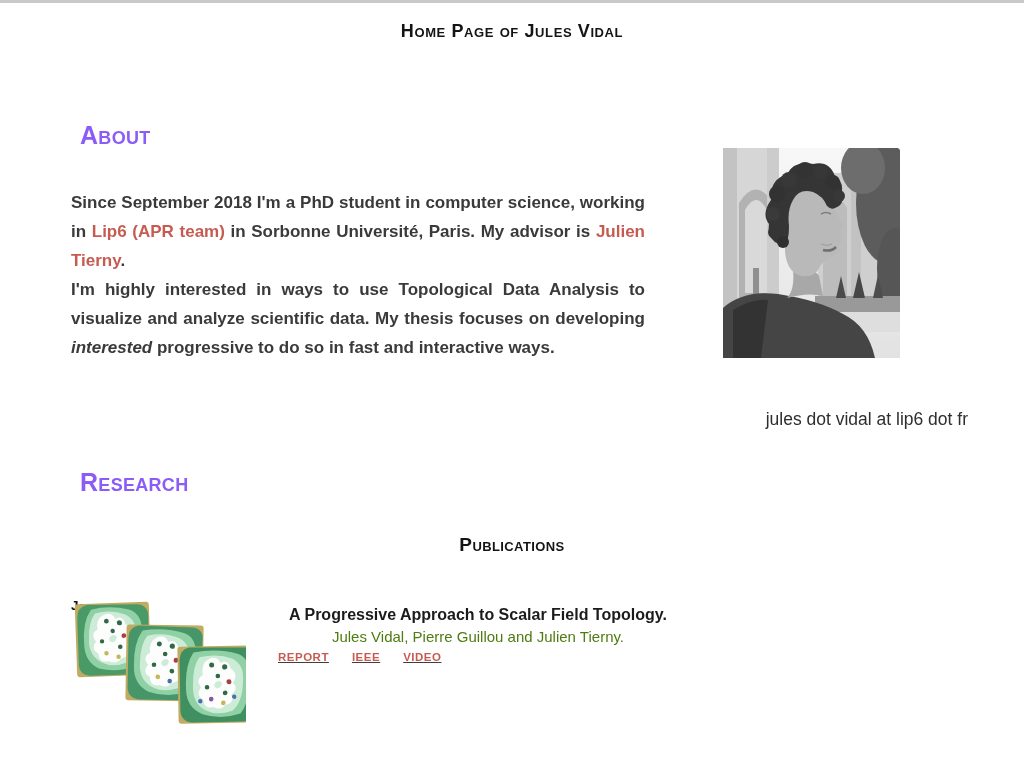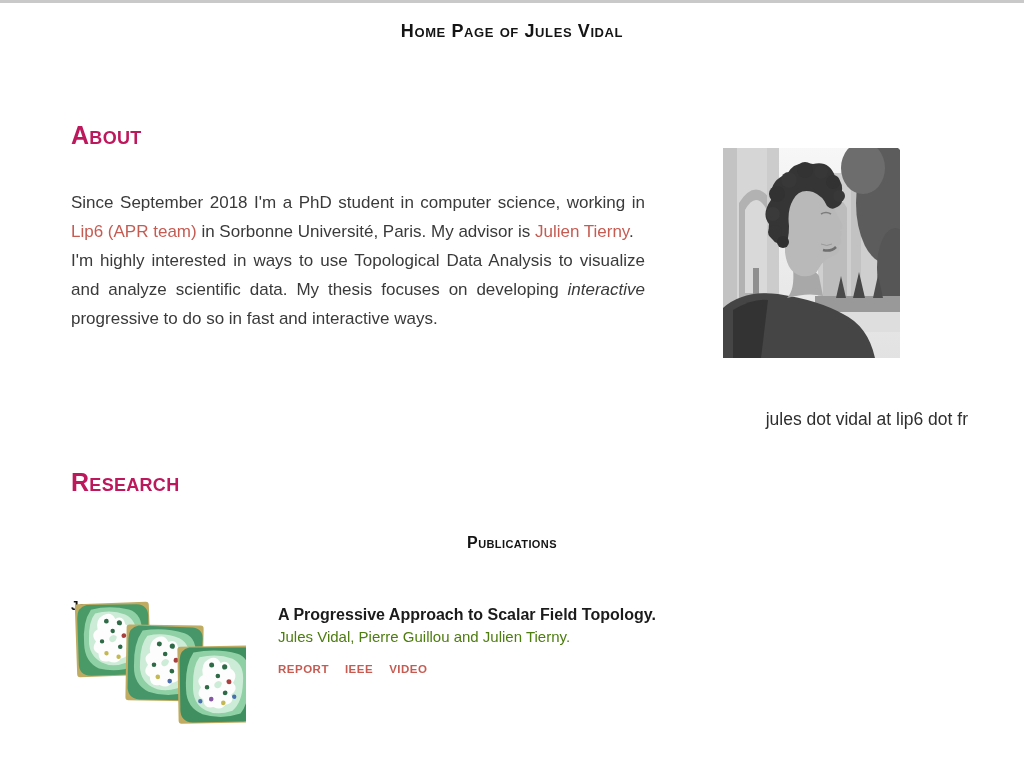--- a/index.html
+++ b/index.html
@@ -29,38 +29,39 @@
     width: 100%;
     text-align: center;
     font-variant: small-caps;
     font-weight: bold;
     font-size: 18px;
     letter-spacing: 0.6px;
     color: #141414;
   }
   h2.sec-heading {
     position: absolute;
-    left: 71px;
+    left: 80px;
     font-variant: small-caps;
     font-weight: bold;
     font-size: 25px;
     letter-spacing: 0.3px;
-    color: #be185d;
+    color: #8b5cf6;
   }
   .about-heading { top: 121px; }
   .research-heading { top: 468px; }
   .about-text {
     position: absolute;
     left: 71px;
     top: 188px;
     width: 574px;
     font-size: 17px;
     line-height: 29px;
     text-align: justify;
     color: #3a3a3a;
+    font-weight: bold;
   }
   .about-text a, .pub-links a {
     color: #c65b52;
     text-decoration: none;
     cursor: pointer;
   }
   .portrait {
     position: absolute;
     left: 723px;
     top: 148px;
@@ -78,21 +79,21 @@
     color: #2e2e2e;
   }
   .publications-heading {
     position: absolute;
     top: 534px;
     left: 0;
     width: 100%;
     text-align: center;
     font-variant: small-caps;
     font-weight: bold;
-    font-size: 16px;
+    font-size: 19px;
     letter-spacing: 0.4px;
     color: #141414;
   }
   .journals-heading {
     position: absolute;
     top: 598px;
     left: 71px;
     font-variant: small-caps;
     font-weight: bold;
     font-size: 13.5px;
@@ -105,63 +106,65 @@
     top: 598px;
     width: 172px;
     height: 126px;
     display: block;
   }
   .pub-details {
     position: absolute;
     left: 278px;
     top: 604px;
     width: 400px;
+    text-align: center;
   }
   .pub-title {
     font-size: 16px;
     font-weight: bold;
     color: #1b1b1b;
     line-height: 22px;
   }
   .pub-authors {
     font-size: 15px;
     color: #4d7c0f;
     line-height: 22px;
   }
   .pub-journal, .pub-status {
     font-size: 15px;
     font-style: italic;
     color: #2e2e2e;
     line-height: 22px;
   }
   .pub-links {
-    margin-top: 15px;
+    margin-top: 3px;
     display: flex;
-    gap: 16px;
+    gap: 23px;
+    text-decoration: underline;
   }
   .pub-links a {
     font-size: 11.5px;
     font-weight: bold;
     letter-spacing: 0.5px;
   }
 </style>
 </head>
 <body>
 
 <div class="viewport">
 
   <div class="window-edge"></div>
 
   <div class="page-title">Home Page of Jules Vidal</div>
 
   <h2 class="sec-heading about-heading">About</h2>
 
   <div class="about-text">
     <span>Since September 2018 I'm a PhD student in computer science, working in </span><a href="#">Lip6 (APR team)</a><span> in Sorbonne Université, Paris. My advisor is </span><a href="#">Julien Tierny</a><span>.</span><br>
-    <span>I'm highly interested in ways to use Topological Data Analysis to visualize and analyze scientific data. My thesis focuses on developing </span><em>interactive</em><span> progressive to do so in fast and interactive ways.</span>
+    <span>I'm highly interested in ways to use Topological Data Analysis to visualize and analyze scientific data. My thesis focuses on developing </span><em>interested</em><span> progressive to do so in fast and interactive ways.</span>
   </div>
 
   <svg class="portrait" viewBox="0 0 177 210" aria-hidden="true">
     <defs>
       <linearGradient id="sky" x1="0" y1="0" x2="0" y2="1">
         <stop offset="0" stop-color="#f7f7f7"></stop>
         <stop offset="1" stop-color="#e2e2e2"></stop>
       </linearGradient>
     </defs>
     <rect width="177" height="210" fill="url(#sky)"></rect>

